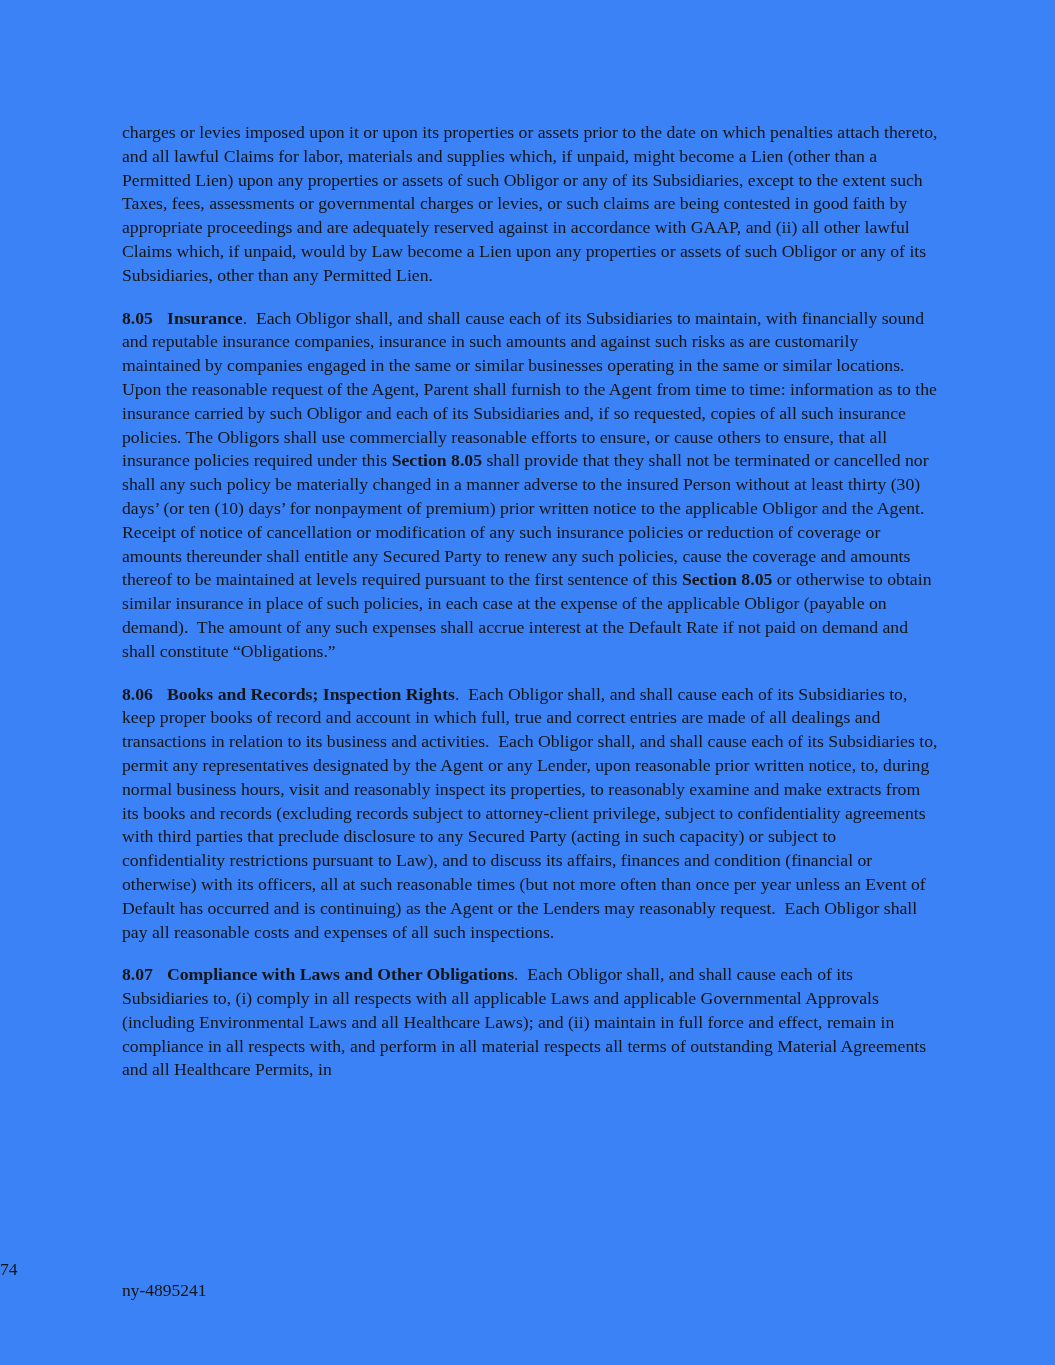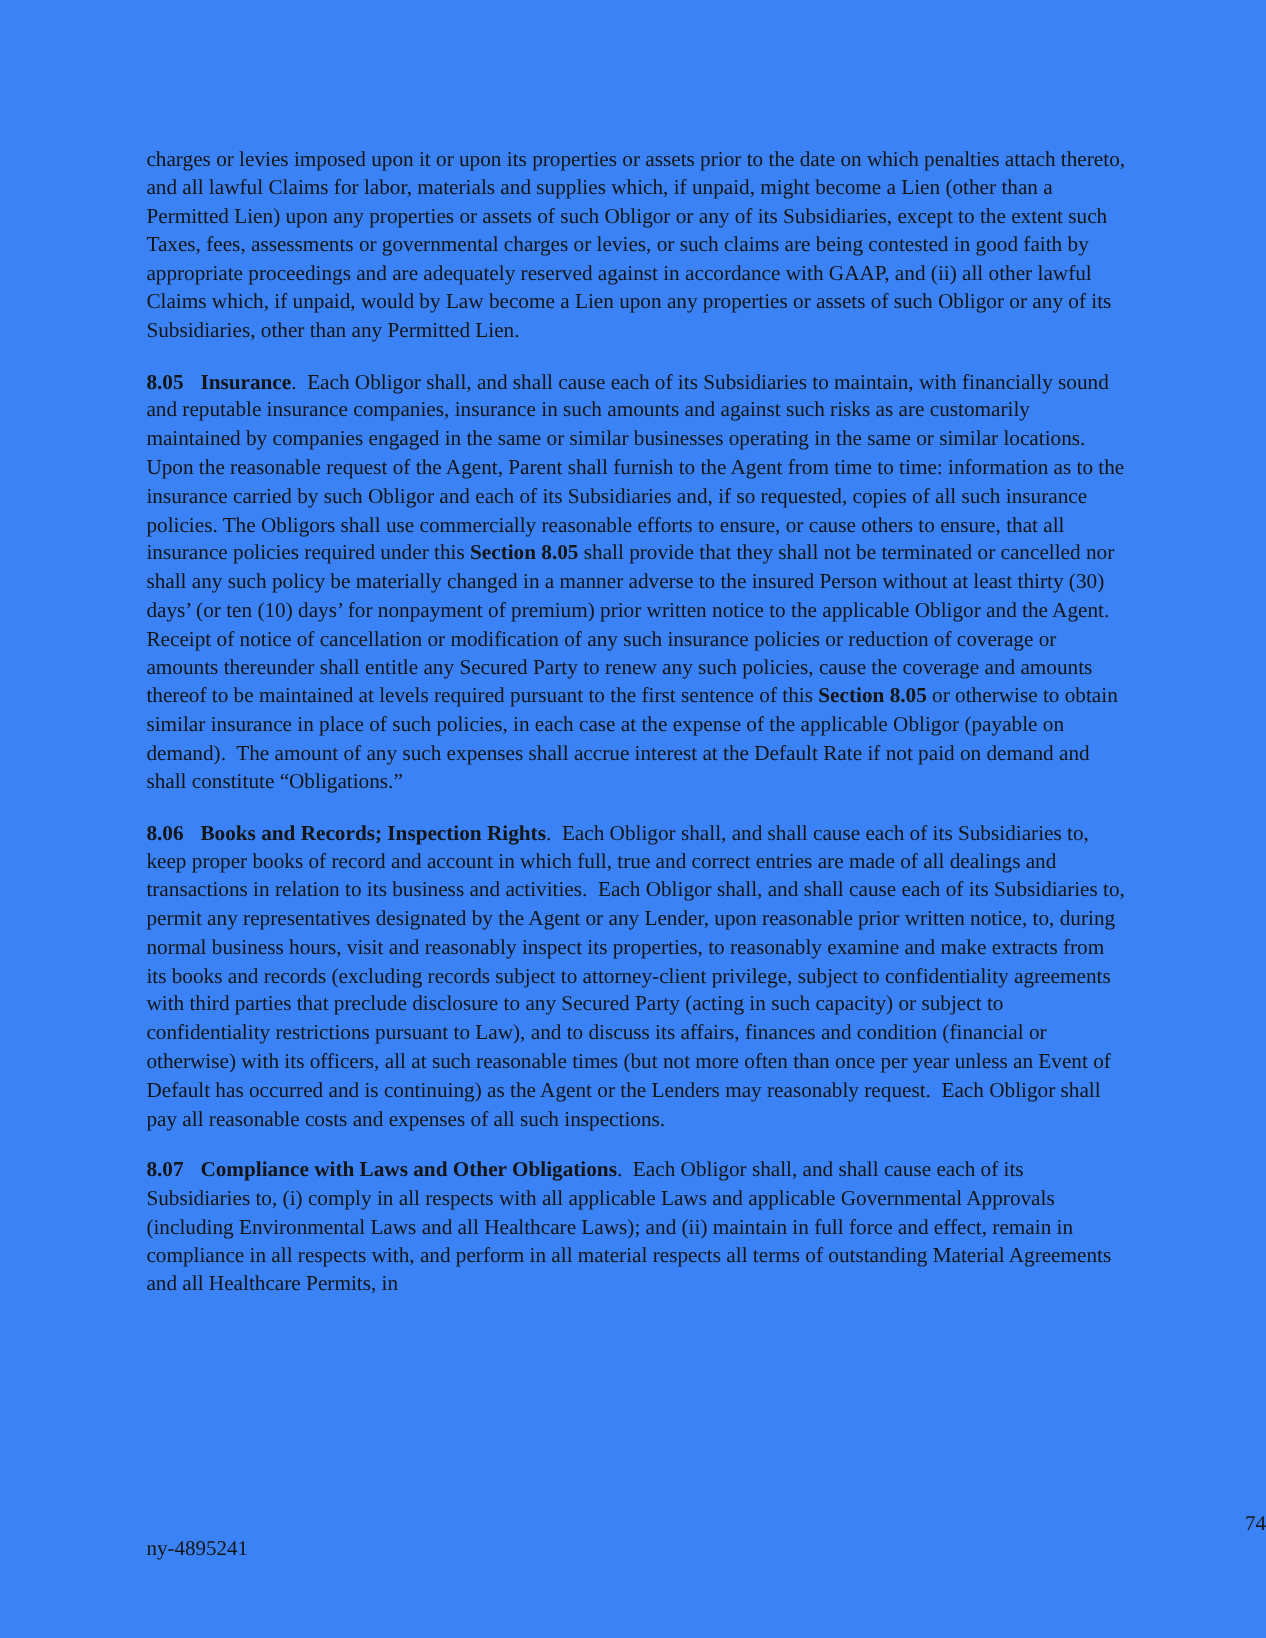--- a/index.html
+++ b/index.html
@@ -38,21 +38,21 @@
     font-weight: bold;
   }
   .textblock b {
     font-weight: bold;
   }
   .page-number {
     position: absolute;
     left: 0;
     top: 1259px;
     width: 100%;
-    text-align: right;
+    text-align: left;
     font-size: 17.5px;
     color: #151515;
   }
   .doc-id {
     position: absolute;
     left: 122px;
     top: 1280px;
     font-size: 17.5px;
     color: #151515;
   }

